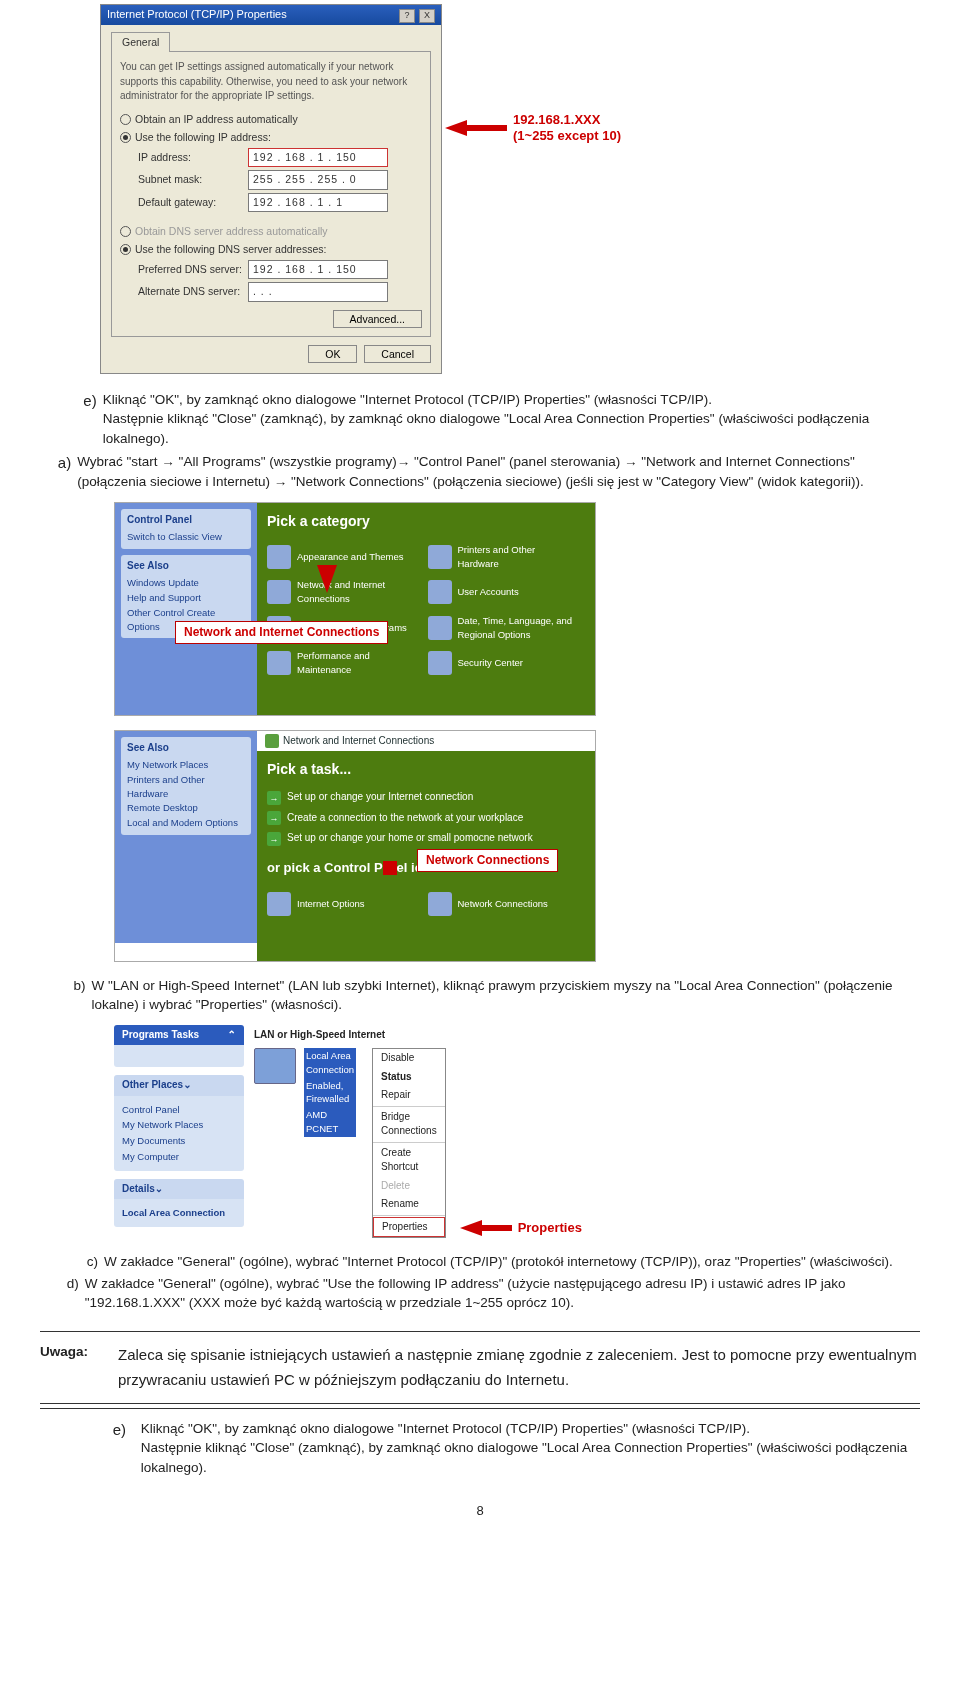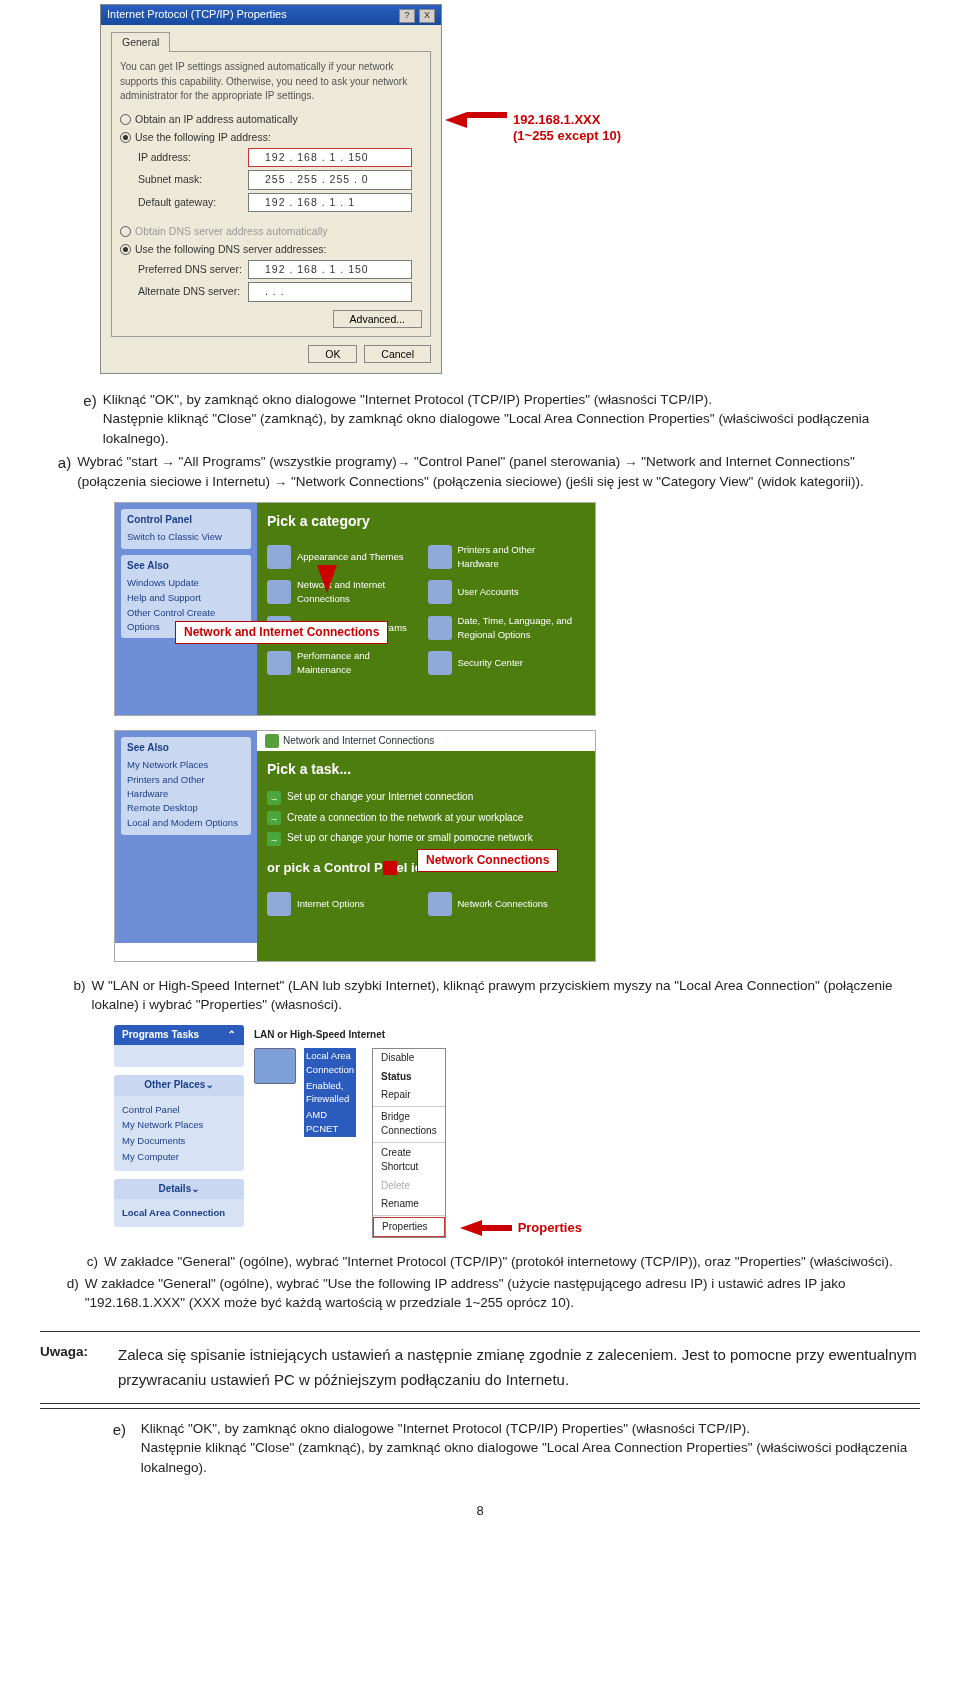--- a/index.html
+++ b/index.html
@@ -9,25 +9,25 @@
   .dlg-title .btns span{display:inline-block;width:14px;height:12px;background:#d4d0c8;border:1px solid #888;margin-left:1px;text-align:center;line-height:10px;font-size:9px;color:#333}
   .dlg-body{padding:6px 10px 10px 10px}
   .tab{display:inline-block;background:#ece9d8;border:1px solid #999;border-bottom:none;padding:2px 10px;font-size:10.5px;position:relative;top:1px}
   .tabframe{border:1px solid #999;padding:8px;background:#ece9d8}
   .dlg-desc{font-size:10px;color:#555;margin-bottom:8px}
   .radio-row{display:flex;align-items:center;gap:4px;font-size:10.5px;margin:3px 0}
   .radio{width:9px;height:9px;border:1px solid #555;border-radius:50%;display:inline-flex;align-items:center;justify-content:center}
   .radio.sel::after{content:"";width:5px;height:5px;background:#333;border-radius:50%}
   .field-row{display:flex;align-items:center;margin:3px 0 3px 18px;font-size:10.5px}
   .field-row .lbl{width:110px}
-  .ipbox{border:1px solid #7a7a7a;background:#fff;padding:1px 16px;width:130px;font-size:10.5px;letter-spacing:1px}
+  .ipbox{border:1px solid #7a7a7a;background:#fff;padding:1px 4px;width:130px;font-size:10.5px;letter-spacing:1px}
   .dlg-btns{text-align:right;margin-top:8px}
   .dlg-btns button{font-size:10.5px;padding:2px 16px;background:#ece9d8;border:1px solid #888;margin-left:4px}
   .dim{color:#999}
-  .callout{display:flex;position:absolute}
+  .callout{display:flex;align-items:center;position:absolute}
   .arrow-left{width:0;height:0;border-top:8px solid transparent;border-bottom:8px solid transparent;border-right:22px solid #c00}
   .arrow-bar{height:6px;background:#c00;width:40px}
   .callout-text{color:#c00;font-weight:bold;font-size:13px;margin-left:6px;line-height:1.2}
   .wrap-dlg{position:relative;margin-top:4px;margin-bottom:16px}
   .section-e{margin:8px 0 4px 0}
   .italic-u{font-style:italic;text-decoration:underline;margin:10px 0 6px 58px}
   .fig{margin:10px 0 14px 74px}
   .xp-panel{width:480px;border:1px solid #aaa;background:#fff;font-size:10px}
   .xp-side{width:130px;background:#6e8fd8;color:#fff;float:left;padding:6px;min-height:200px}
   .xp-side .box{background:#c9d8f0;color:#1b3f8b;border-radius:3px;padding:4px 6px;margin-bottom:6px;font-size:9.5px}
@@ -45,21 +45,21 @@
   .clearfix::after{content:"";display:table;clear:both}
   .xp-task-list{padding:4px 10px}
   .xp-task{display:flex;align-items:center;gap:6px;padding:3px 0;font-size:10px}
   .xp-task .arr{width:14px;height:14px;background:#4aa63a;border-radius:2px;color:#fff;text-align:center;line-height:14px;font-size:9px}
   .xp-sub{font-weight:bold;font-size:13px;padding:6px 10px}
   .lan-panel{width:430px;font-size:10px}
   .lan-side{width:130px;float:left}
   .lan-side .hdrblue{background:#2b5bbd;color:#fff;padding:3px 8px;font-weight:bold;border-radius:3px 3px 0 0;font-size:10px;display:flex;justify-content:space-between}
   .lan-side .boxw{background:#d7e3f4;padding:5px 8px;font-size:9.5px;color:#1b3f8b;margin-bottom:8px;border-radius:0 0 3px 3px}
   .lan-side .boxw div{margin:2px 0}
-  .lan-side .hdrgrey{background:#c9d8f0;color:#1b3f8b;padding:3px 8px;font-weight:bold;font-size:10px;display:flex;justify-content:center;border-radius:3px 3px 0 0}
+  .lan-side .hdrgrey{background:#c9d8f0;color:#1b3f8b;padding:3px 8px;font-weight:bold;font-size:10px;display:flex;justify-content:flex-start;border-radius:3px 3px 0 0}
   .lan-main{margin-left:140px}
   .lan-title{font-weight:bold;padding:3px 0 6px 0}
   .lan-icon-area{display:flex;gap:8px;align-items:flex-start}
   .lan-ico{width:40px;height:34px;background:#7da0d8;border:1px solid #668;border-radius:2px}
   .lan-ico-label{font-size:9.5px;color:#1b3f8b;width:100px}
   .ctx-menu{border:1px solid #888;background:#fff;width:120px;font-size:10px;margin-left:8px}
   .ctx-menu div{padding:2px 8px}
   .ctx-menu .sep{border-top:1px solid #ccc;margin:1px 0;padding:0}
   .ctx-menu .dis{color:#aaa}
   .prop-arrow{display:flex;align-items:center;margin-left:6px}

